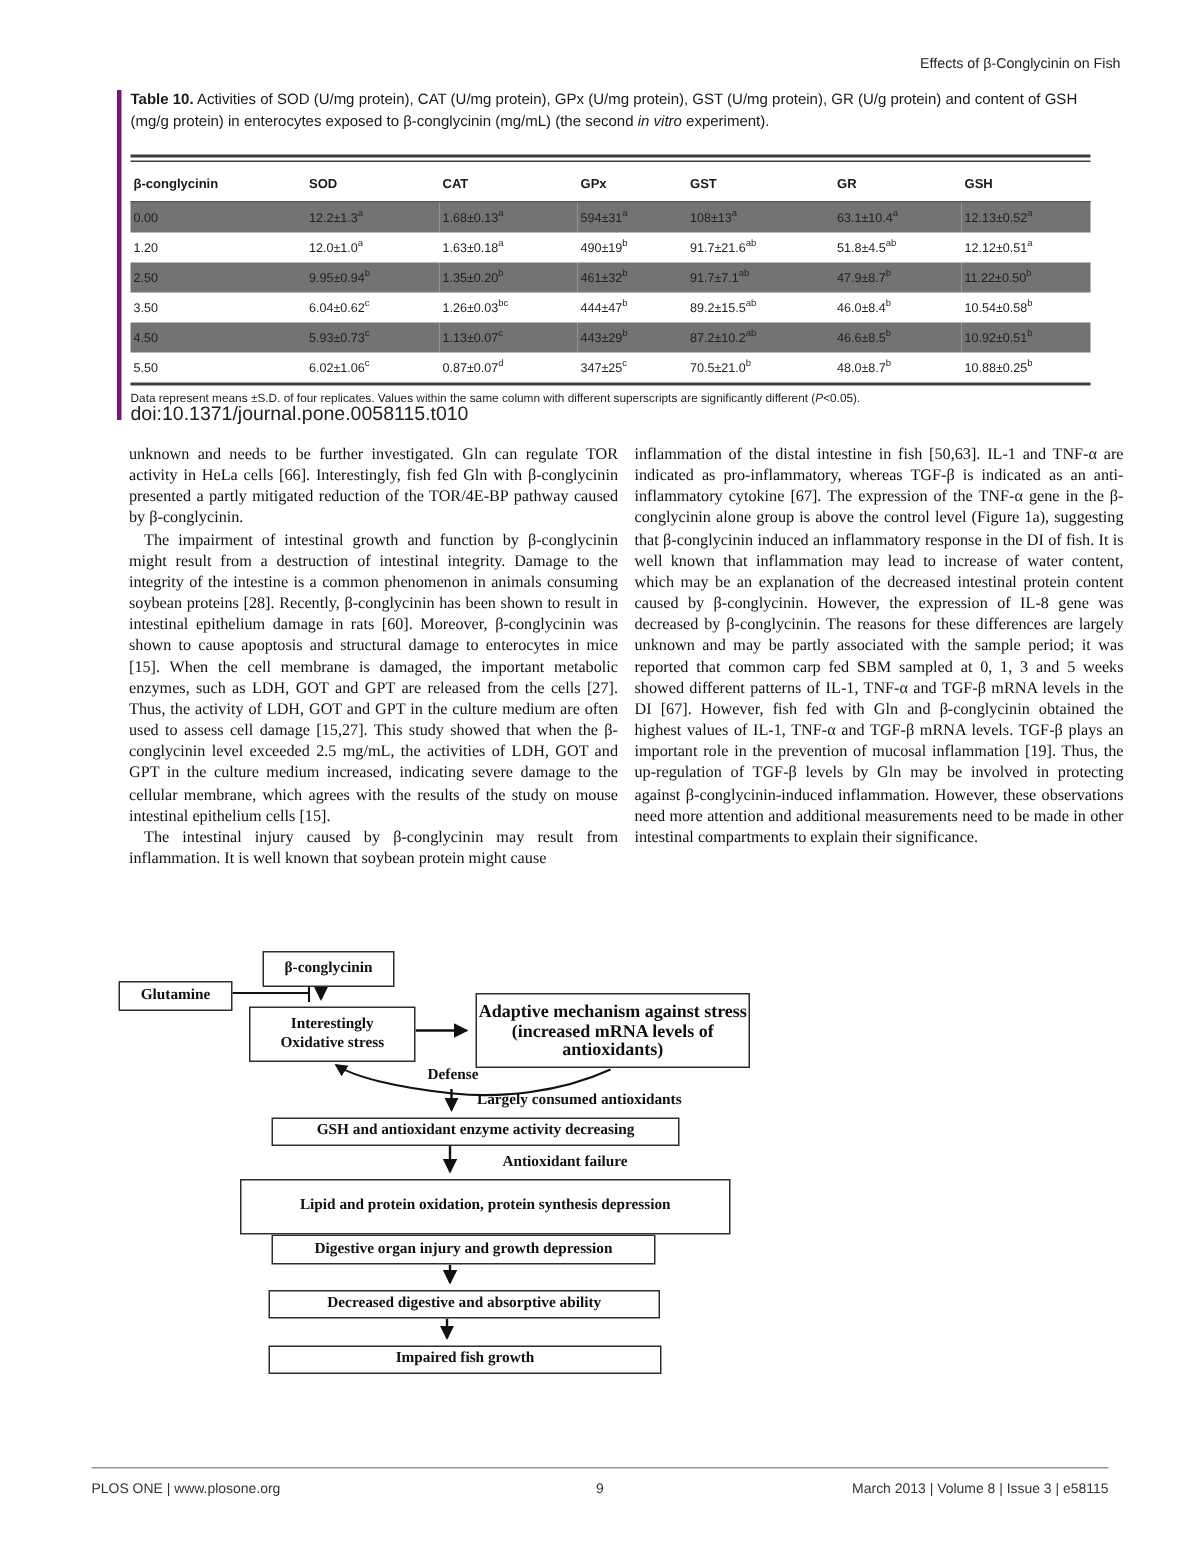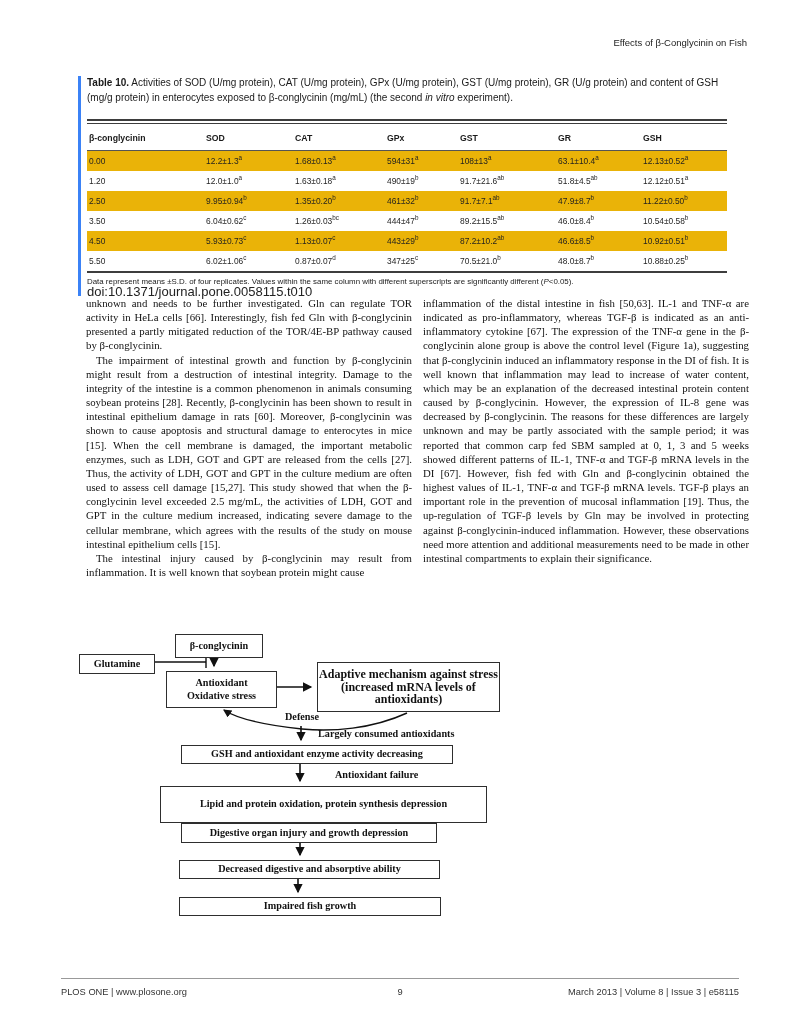--- a/index.html
+++ b/index.html
@@ -4,37 +4,37 @@
 <style>
   html,body { margin:0; padding:0; background:#fff; }
   .page {
     position:relative; width:800px; height:1033px; background:#ffffff;
     font-family:"Liberation Sans", sans-serif; color:#1a1a1a; overflow:hidden;
   }
   
   .running-title { position:absolute; top:37px; right:53px; font-size:9.5px; color:#222; }
 
   
-  .table-block { position:absolute; left:78px; top:76px; width:652px;
-                 border-left:3px solid #3b82f6; padding-left:6px; }
+  .table-block { position:absolute; left:78px; top:60px; width:652px;
+                 border-left:3px solid #701a75; padding-left:6px; }
   .tbl-caption { font-size:10px; line-height:14.5px; color:#1a1a1a; width:638px; }
   .tbl-caption b { font-weight:bold; }
   .rule-double { margin-top:14px; width:640px; }
   .rule-double .thick { height:2px; background:#3d3d3d; }
   .rule-double .gap { height:2px; }
   .rule-double .thin { height:1px; background:#3d3d3d; }
   table.data { border-collapse:collapse; table-layout:fixed; width:640px; font-size:8.4px; margin-top:0; }
   table.data col.c0 { width:117px; } table.data col.c1 { width:89px; }
   table.data col.c2 { width:92px; }  table.data col.c3 { width:73px; }
   table.data col.c4 { width:98px; }  table.data col.c5 { width:85px; }
   table.data col.c6 { width:86px; }
   table.data th { text-align:left; font-weight:bold; font-size:8.7px; padding:9px 2px 7px 2px;
                   border-bottom:1.5px solid #555; }
   table.data td { padding:5px 2px 5px 2px; height:8px; color:#1f1f1f; }
-  tr.shaded { background:#eab308;padding-left:28px; }
+  tr.shaded { background:#737373;padding-left:28px; }
   td sup, .sup { font-size:6.3px; vertical-align:super; line-height:0; letter-spacing:0; }
   .rule-bottom { width:640px; height:2px; background:#3d3d3d; }
   .tbl-footnote { margin-top:4px; font-size:7.9px; line-height:9.5px; color:#222; width:645px; }
   .tbl-doi { font-size:13px; line-height:9.5px; color:#222; }
 
   
   .body-cols { position:absolute; left:86px; top:296px; width:663px; display:flex; gap:11px; }
   .col { width:326px; font-family:"Liberation Serif", serif; font-size:10.8px;
          line-height:14.15px; text-align:justify; color:#111; }
   .col p { margin:0; }
@@ -203,21 +203,21 @@
       <path d="M298,254 L298,267" stroke="#111" stroke-width="1.6" fill="none" marker-end="url(#ah)"></path>
     </svg>
 
     <div class="fbox" style="left:175px; top:9px; width:88px; height:24px;">
       <div>β-conglycinin</div>
     </div>
     <div class="fbox" style="left:79px; top:29px; width:76px; height:20px;">
       <div>Glutamine</div>
     </div>
     <div class="fbox" style="left:166px; top:46px; width:111px; height:37px;">
-      <div>Antioxidant</div>
+      <div>Interestingly</div>
       <div>Oxidative stress</div>
     </div>
     <div class="fbox" style="left:317px; top:37px; width:183px; height:50px; font-size:12px;">
       <div>Adaptive mechanism against stress</div>
       <div>(increased mRNA levels of</div>
       <div>antioxidants)</div>
     </div>
     <div class="fbox" style="left:181px; top:120px; width:272px; height:19px;">
       <div>GSH and antioxidant enzyme activity decreasing</div>
     </div>

